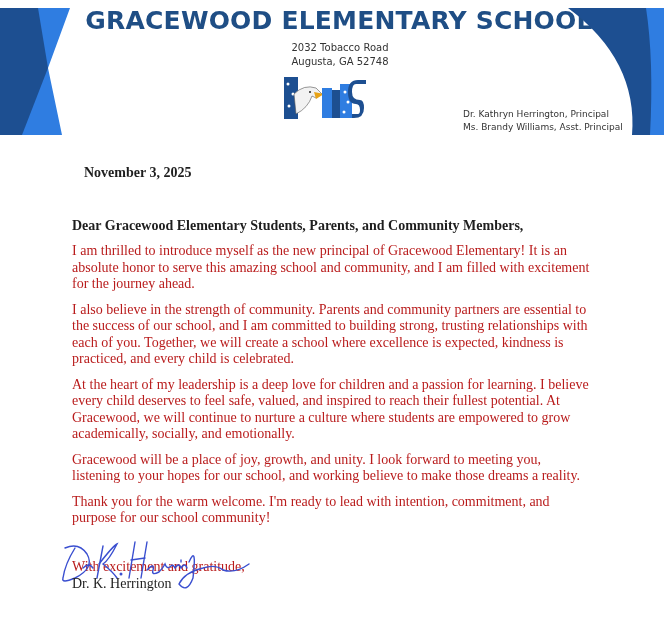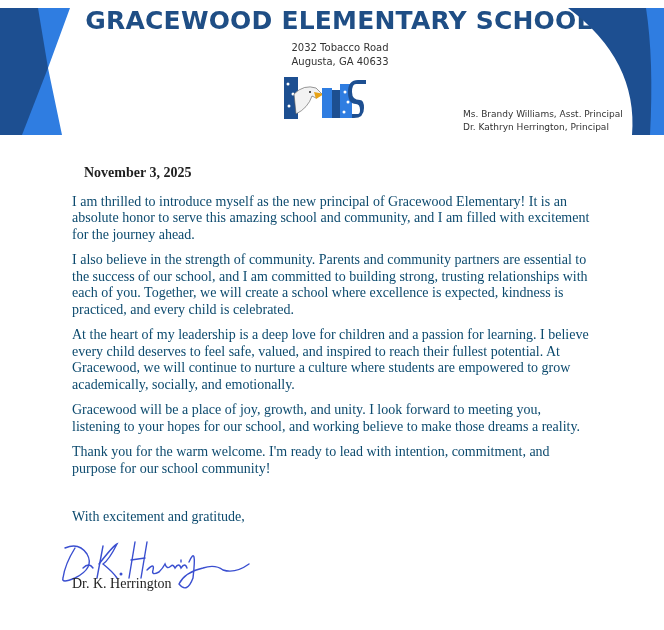--- a/index.html
+++ b/index.html
@@ -91,21 +91,21 @@
       font-size: 14px;
       margin: 12px;
     }
     .salutation {
       font-weight: bold;
       margin: 36px 0 0 0;
       font-size: 14px;
     }
     .para {
       margin: 9px 0 0 0;
-      color: #0c4a6e;
+      color: #b91c1c;
     }
     .closing {
       margin: 32px 0 0 0;
     }
     .signature {
       position: absolute;
       left: 55px;
       top: 534px;
       width: 200px;
       height: 60px;
@@ -123,21 +123,21 @@
 
 <div class="letterhead">
   <svg class="deco-left" viewBox="0 0 70 135" preserveAspectRatio="none">
     <polygon points="0,8 70,8 48,68 62,135 0,135" fill="#2f7de1"></polygon>
     <polygon points="0,8 38,8 48,68 22,135 0,135" fill="#1d4f91"></polygon>
   </svg>
 
   <div class="school-name">GRACEWOOD ELEMENTARY SCHOOL</div>
   <div class="address">
     <div>2032 Tobacco Road</div>
-    <div>Augusta, GA 40633</div>
+    <div>Augusta, GA 52748</div>
   </div>
 
   <svg class="mascot" viewBox="0 0 88 50">
     <rect x="2" y="3" width="14" height="42" fill="#1d4f91"></rect>
     <circle cx="6" cy="10" r="1.5" fill="#fff"></circle>
     <circle cx="11" cy="20" r="1.5" fill="#fff"></circle>
     <circle cx="7" cy="32" r="1.5" fill="#fff"></circle>
     <path d="M12,20 Q22,10 34,14 L40,20 L34,24 L30,22 Q26,34 14,40 Z" fill="#f2f2f2" stroke="#555" stroke-width="0.6"></path>
     <polygon points="32,18 42,20 34,25" fill="#e8a317"></polygon>
     <circle cx="28" cy="18" r="1" fill="#222"></circle>
@@ -145,32 +145,33 @@
     <rect x="50" y="16" width="8" height="28" fill="#1d4f91"></rect>
     <rect x="58" y="10" width="12" height="34" fill="#2f7de1"></rect>
     <circle cx="63" cy="18" r="1.5" fill="#fff"></circle>
     <circle cx="66" cy="28" r="1.5" fill="#fff"></circle>
     <circle cx="62" cy="38" r="1.5" fill="#fff"></circle>
     <path d="M84,10 L74,10 Q70,10 70,18 Q70,26 78,26 Q82,26 82,34 Q82,44 72,44 L70,44 L70,40 L76,40 Q78,40 78,36 Q78,30 74,30 Q66,30 66,18 Q66,6 76,6 L84,6 Z" fill="#1d4f91"></path>
   </svg>
 
 
   <div class="contact-right">
+    <div>Dr. Kathryn Herrington, Principal</div>
     <div>Ms. Brandy Williams, Asst. Principal</div>
-    <div>Dr. Kathryn Herrington, Principal</div>
   </div>
 
   <svg class="deco-right" viewBox="0 0 96 135" preserveAspectRatio="none">
     <path d="M0,8 L96,8 L96,135 L64,135 Q70,60 0,8 Z" fill="#1d4f91"></path>
     <path d="M78,8 L96,8 L96,135 L82,135 Q86,60 78,8 Z" fill="#2f7de1"></path>
   </svg>
 </div>
 
 <div class="letter">
   <p class="date">November 3, 2025</p>
+  <p class="salutation">Dear Gracewood Elementary Students, Parents, and Community Members,</p>
   <p class="para">I am thrilled to introduce myself as the new principal of Gracewood Elementary! It is an absolute honor to serve this amazing school and community, and I am filled with excitement for the journey ahead.</p>
   <p class="para">I also believe in the strength of community. Parents and community partners are essential to the success of our school, and I am committed to building strong, trusting relationships with each of you. Together, we will create a school where excellence is expected, kindness is practiced, and every child is celebrated.</p>
   <p class="para">At the heart of my leadership is a deep love for children and a passion for learning. I believe every child deserves to feel safe, valued, and inspired to reach their fullest potential. At Gracewood, we will continue to nurture a culture where students are empowered to grow academically, socially, and emotionally.</p>
   <p class="para">Gracewood will be a place of joy, growth, and unity. I look forward to meeting you, listening to your hopes for our school, and working believe to make those dreams a reality.</p>
   <p class="para">Thank you for the warm welcome. I'm ready to lead with intention, commitment, and purpose for our school community!</p>
   <p class="para closing">With excitement and gratitude,</p>
 </div>
 
 <svg class="signature" viewBox="0 0 200 60">
   <g fill="none" stroke="#3a4fd0" stroke-width="1.4" stroke-linecap="round">

